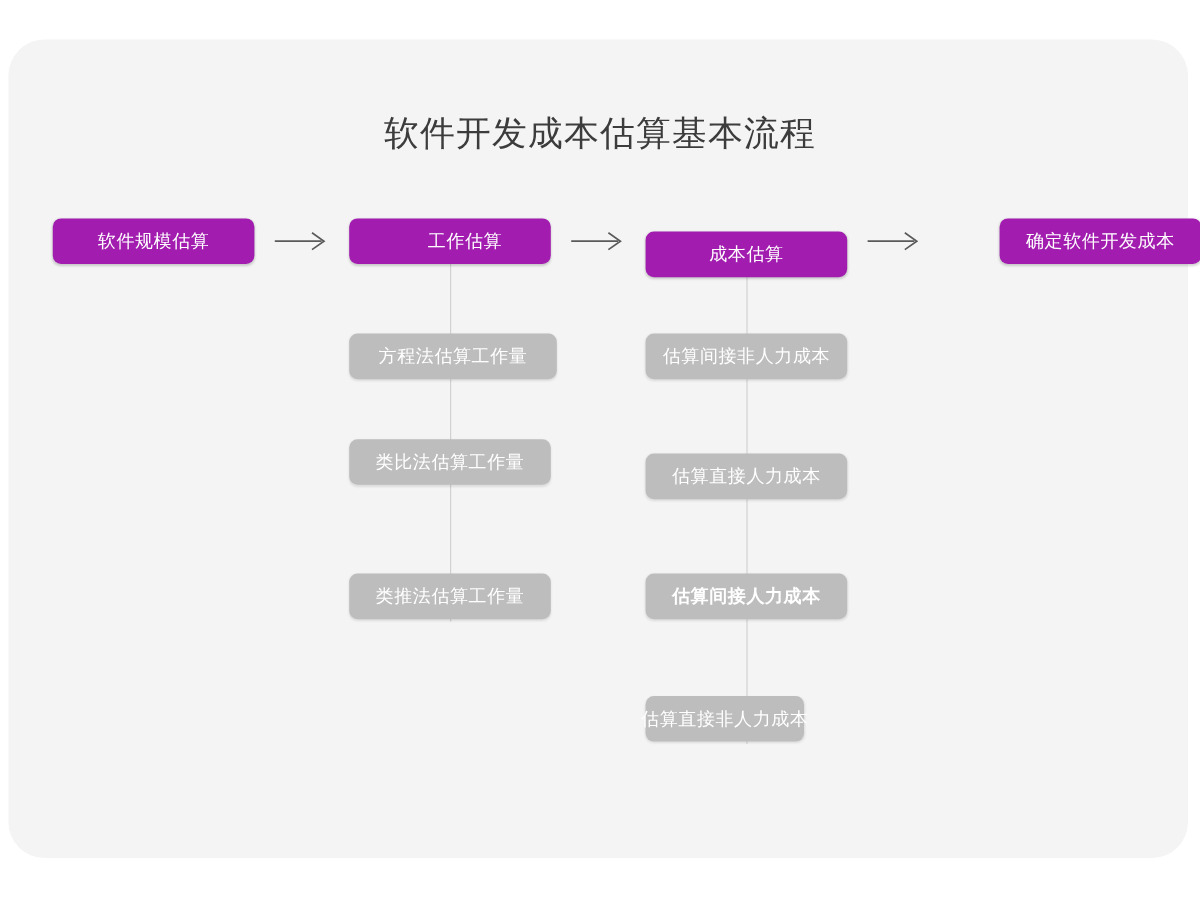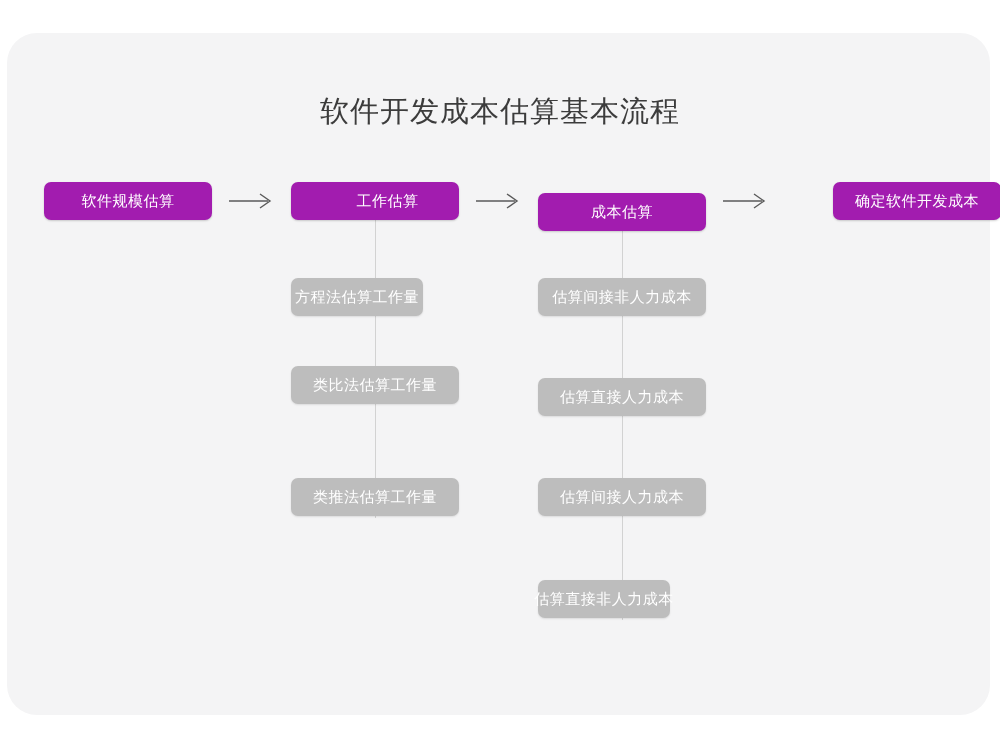--- a/index.html
+++ b/index.html
@@ -119,41 +119,41 @@
     <svg width="48" height="22" viewBox="0 0 48 22">
       <path d="M1 11 H40" stroke="#5a5a5a" stroke-width="1.4" fill="none"></path>
       <path d="M32 4 L42 11 L32 18" stroke="#5a5a5a" stroke-width="1.4" fill="none"></path>
     </svg>
   </div>
 
   <div class="node primary" style="left:785px; top:182px; width:168px; height:38px;margin-left:48px;">
     <span>确定软件开发成本</span>
   </div>
 
-  <div class="node secondary" style="left:291px; top:278px; width:132px; height:38px;">
+  <div class="node secondary" style="left:291px; top:278px; width:173px; height:38px;">
     <span>方程法估算工作量</span>
   </div>
 
   <div class="node secondary" style="left:291px; top:366px; width:168px; height:38px;">
     <span>类比法估算工作量</span>
   </div>
 
   <div class="node secondary" style="left:291px; top:478px; width:168px; height:38px;">
     <span>类推法估算工作量</span>
   </div>
 
   <div class="node secondary" style="left:538px; top:278px; width:168px; height:38px;">
     <span>估算间接非人力成本</span>
   </div>
 
   <div class="node secondary" style="left:538px; top:378px; width:168px; height:38px;text-align:right;">
     <span>估算直接人力成本</span>
   </div>
 
-  <div class="node secondary" style="left:538px; top:478px; width:168px; height:38px;">
+  <div class="node secondary" style="left:538px; top:478px; width:168px; height:38px;font-weight:bold;">
     <span>估算间接人力成本</span>
   </div>
 
   <div class="node secondary" style="left:538px; top:580px; width:132px; height:38px;">
     <span>估算直接非人力成本</span>
   </div>
 
 </div>
 
 </body></html>

